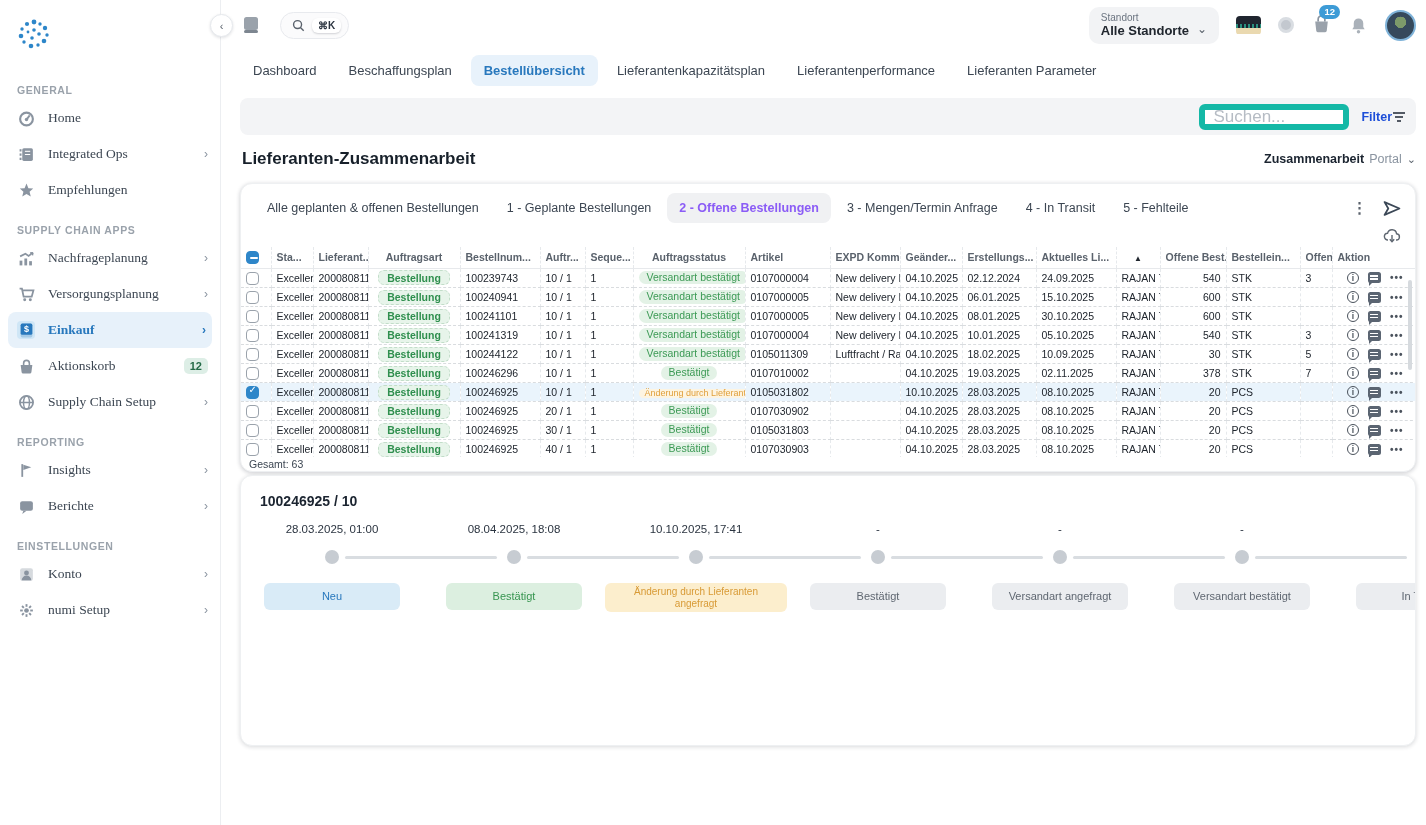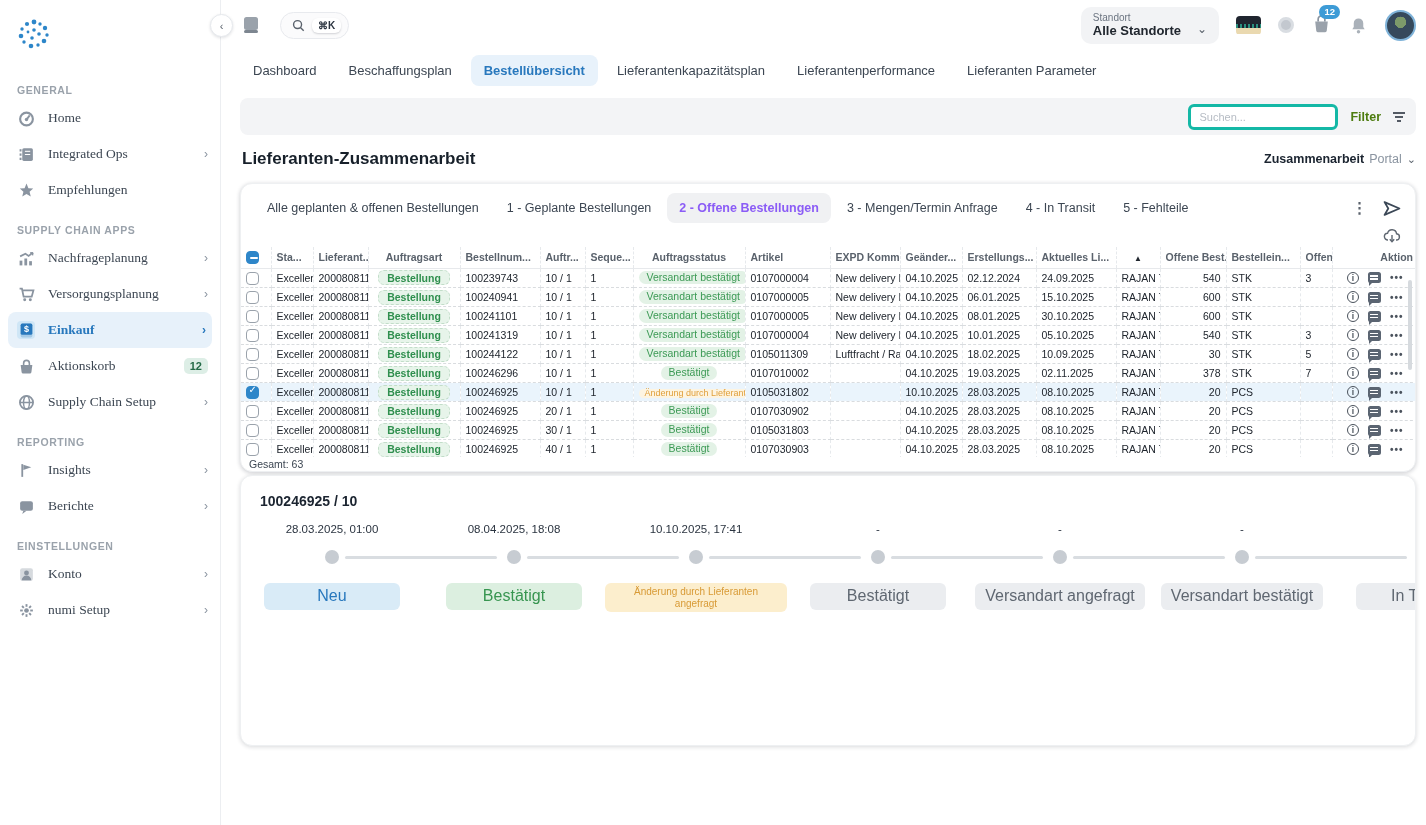--- a/index.html
+++ b/index.html
@@ -32,21 +32,21 @@
   .main { flex:1; padding:0 10px 0 19px; position:relative; min-width:0; }
 
   .topbar { height:50px; display:flex; align-items:center; }
   .book-icon { width:22px; height:22px; color:#8a94a0; margin-right:18px; }
   .search-pill { display:flex; align-items:center; gap:7px; height:27px; padding:0 7px 0 11px;
     background:#fbfbfc; border:1px solid #e8eaee; border-radius:14px; cursor:pointer; }
   .search-pill .kbd { background:#fff; border-radius:6px; box-shadow:0 1px 2px rgba(16,24,40,.18);
     font-size:10px; font-weight:bold; color:#2b3440; padding:2px 6px; }
   .top-right { margin-left:auto; display:flex; align-items:center; gap:17px; }
   .standort { background:#f2f3f5; border-radius:10px; padding:5px 12px 6px 12px; cursor:pointer;
-    display:flex; align-items:center; gap:16px; }
+    display:flex; align-items:center; gap:8px; }
   .standort .lines { display:flex; flex-direction:column; }
   .standort .s1 { font-size:10px; color:#6b7480; }
   .standort .s2 { font-size:13px; font-weight:bold; color:#20262e; }
   .standort .chev { color:#5a626c; font-size:12px; margin-top:8px; }
   .flag { width:25px; height:19px; border-radius:4px; overflow:hidden; display:flex; flex-direction:column; cursor:pointer; }
   .flag .f1 { height:45%; background:#20252f; }
   .flag .f2 { height:22%; background:repeating-linear-gradient(90deg,#2c8f7e 0 2px,#1b2230 2px 4px); }
   .flag .f3 { height:33%; background:#ead9b0; }
   .coin { width:16px; height:16px; border-radius:50%; background:#c3c8cf; border:3px solid #d9dde2; cursor:pointer; }
   .bagwrap { position:relative; cursor:pointer; color:#8a94a0; }
@@ -55,24 +55,24 @@
   .bell { color:#9aa2ab; cursor:pointer; }
   .avatar { width:31px; height:31px; border-radius:50%; border:2px solid #7fb3d9; overflow:hidden;
     background:radial-gradient(circle at 50% 38%, #7d9a6a 0 26%, #36495c 27% 100%); cursor:pointer; }
 
   .tabs { display:flex; align-items:center; gap:6px; height:36px; margin-top:2px; }
   .tab { font-size:13px; color:#3c4652; padding:8px 13px; border-radius:8px; cursor:pointer; white-space:nowrap; }
   .tab.active { background:#e8f2fb; color:#2878bd; font-weight:bold; }
 
   .filterbar { margin-top:10px; height:37px; background:#f3f4f6; border-radius:8px;
     display:flex; align-items:center; justify-content:flex-end; gap:12px; padding:0 10px; }
-  .filterbar input { width:150px; height:26px; background:#fff; border:3px solid #14b8a6; border-radius:6px;
-    font-size:11px; padding:0 8px; color:#3c4652; font-family:"Liberation Sans",sans-serif; }
+  .filterbar input { width:150px; height:26px; background:#fff; border:6px solid #14b8a6; border-radius:6px;
+    font-size:17px; padding:0 8px; color:#3c4652; font-family:"Liberation Sans",sans-serif; }
   .filterbar input::placeholder { color:#b6bcc4; }
-  .filter-btn { display:flex; align-items:center; gap:11px; font-size:12.5px; font-weight:bold; color:#4d7c0f; cursor:pointer; }
+  .filter-btn { display:flex; align-items:center; gap:0; font-size:12.5px; font-weight:bold; color:#1d4ed8; cursor:pointer; }
 
   .title-row { height:48px; display:flex; align-items:center; padding-left:2px; }
   .page-title { font-size:17px; font-weight:bold; color:#17202a; }
   .portal-sel { margin-left:auto; display:flex; align-items:center; gap:5px; cursor:pointer; }
   .portal-sel .b { font-size:12.5px; font-weight:bold; color:#1b2430; }
   .portal-sel .g { font-size:12.5px; color:#8a94a0; }
   .portal-sel .chev { color:#5a626c; font-size:11px; }
 
   
   .card { background:#fff; border:1px solid #eef0f2; border-radius:12px;
@@ -130,21 +130,21 @@
   .order-no { font-size:14px; font-weight:bold; color:#1b2430; padding:17px 0 0 19px; }
   .timeline { display:flex; margin-top:14px; width:1274px; }
   .tcol { width:182px; min-width:182px; text-align:center; position:relative; }
   .t-date { font-size:11.5px; color:#2b3440; height:18px; }
   .t-dotrow { position:relative; height:28px; margin-top:2px; }
   .t-dot { position:absolute; left:50%; top:50%; transform:translate(-50%,-50%);
     width:14px; height:14px; border-radius:50%; background:#c7ccd2; }
   .t-line { position:absolute; top:50%; height:2.5px; margin-top:-1px; background:#d9dde1; border-radius:2px;
     left:calc(50% + 13px); width:152px; }
   .t-badge { display:inline-flex; align-items:center; justify-content:center; min-width:136px; min-height:27px;
-    margin-top:12px; padding:3px 10px; border-radius:6px; font-size:16px; line-height:1.15; cursor:pointer; }
+    margin-top:12px; padding:3px 10px; border-radius:6px; font-size:11px; line-height:1.15; cursor:pointer; }
   .t-badge.blue { background:#d9ebf7; color:#2878bd; }
   .t-badge.green { background:#dcefe0; color:#379550; }
   .t-badge.orange { background:#fceecd; color:#d89a35; font-size:10px; }
   .t-badge.grey { background:#ebedf0; color:#5f6771; }
   .change-card { position:absolute; left:387px; top:136px; width:137px; background:#fff;
     border:1px solid #e7e9ec; border-radius:10px; box-shadow:0 1px 3px rgba(16,24,40,.10);
     padding:12px 8px; text-align:center; }
   .cc-title { font-size:11.5px; font-weight:bold; color:#1b2430; line-height:1.4; }
   .cc-date { font-size:11.5px; color:#2b3440; margin-top:9px; }
   .cc-arrow { color:#8a94a0; font-size:12px; margin-top:4px; }
@@ -447,21 +447,21 @@
             <th style="text-align: center;">Auftragsstatus</th>
             <th>Artikel</th>
             <th>EXPD Komm...</th>
             <th>Geänder...</th>
             <th>Erstellungs...</th>
             <th>Aktuelles Li...</th>
             <th class="al-c"><span style="font-size:8px;color:#20262e">▲</span></th>
             <th class="al-r">Offene Best...</th>
             <th>Bestellein...</th>
             <th>Offene</th>
-            <th style="text-align: right;">Aktion</th>
+            <th style="text-align: left;">Aktion</th>
           </tr>
         </thead>
     </table>
     <div class="rows-clip">
       <table class="grid">
           <colgroup id="table-cols2">
             <col style="width:30px">
             <col style="width:42px">
             <col style="width:55px">
             <col style="width:92px">

